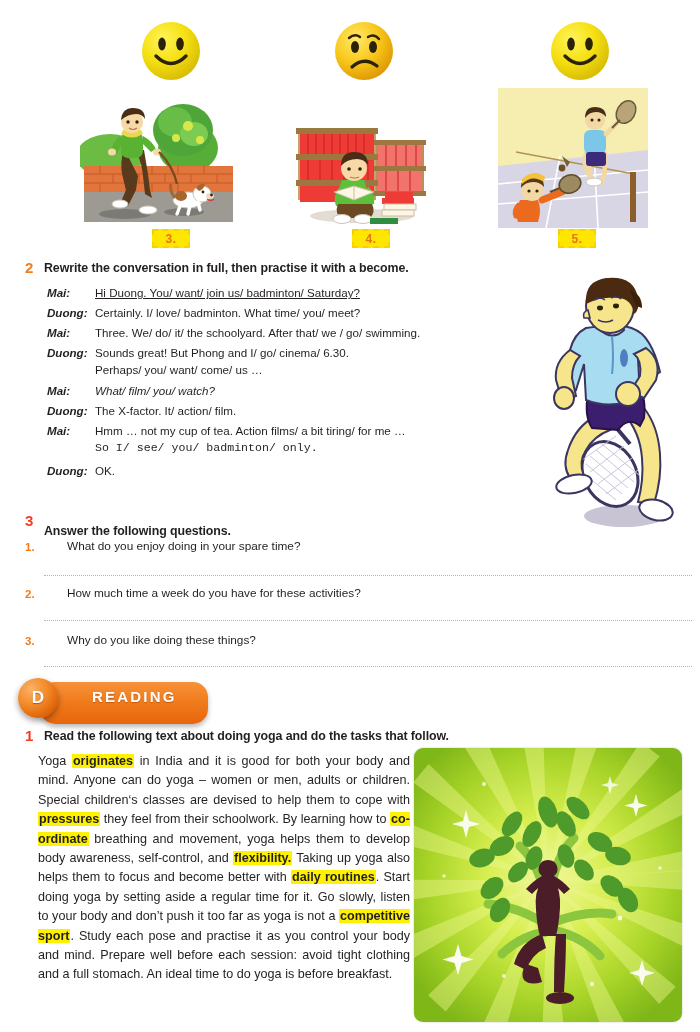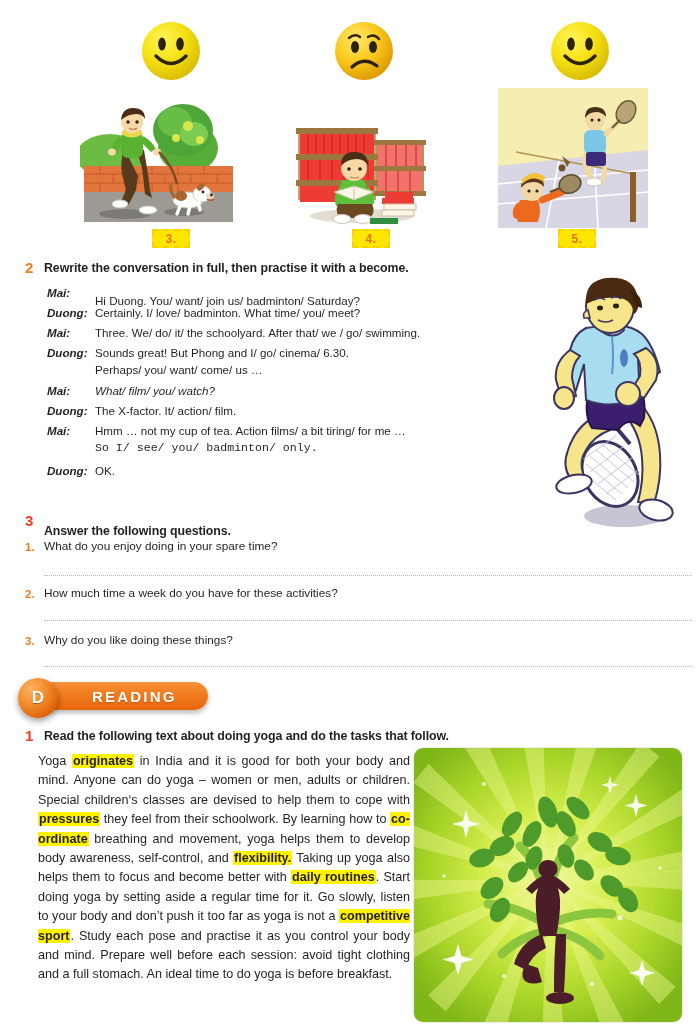--- a/index.html
+++ b/index.html
@@ -36,26 +36,26 @@
   }
 
   
   .spk{position:absolute;font-style:italic;font-weight:bold;font-size:11.6px;color:#231f20;}
   .line{position:absolute;font-size:11.6px;color:#231f20;white-space:nowrap;}
 
   
   .dotline{
     position:absolute;height:0;border-top:1px dotted #b9b2ad;
   }
-  .qtext{position:absolute;font-size:11.8px;color:#231f20;white-space:nowrap;}
+  .qtext{position:absolute;font-size:11.8px;color:#231f20;white-space:nowrap;margin-left:23px;}
 
   
   .badge-wrap{position:absolute;}
   .badge-bar{
-    position:absolute;left:22px;top:4px;width:168px;height:28px;
+    position:absolute;left:22px;top:4px;width:168px;height:42px;
     border-radius:15px;
     background:linear-gradient(180deg,#f8923a 0%,#f07c1e 45%,#e8650c 100%);
     box-shadow:0 3px 5px rgba(0,0,0,.28);
   }
   .badge-bar span{
     position:absolute;left:52px;top:6px;
     color:#fff;font-weight:bold;font-size:15px;letter-spacing:2.2px;
     text-shadow:0 1px 1px rgba(150,60,0,.5);
   }
   .badge-circle{
@@ -320,21 +320,21 @@
   </svg>
 </div>
 <div class="numbox" style="left:558px;top:229px;">
   <span>5.</span>
 </div>
 
 <div class="secnum" style="left:25px;top:259px;">2</div>
 <div class="heading" style="left:44px;top:261px;">Rewrite the conversation in full, then practise it with a become.</div>
 
 <div class="spk" style="left:47px;top:286px;">Mai:</div>
-<div class="line" style="left:95px;top:294px;">Hi Duong. You/ want/ join us/ badminton/ Saturday?</div>
+<div class="line" style="left:95px;top:286px;text-decoration:underline;">Hi Duong. You/ want/ join us/ badminton/ Saturday?</div>
 
 <div class="spk" style="left:47px;top:306px;">Duong:</div>
 <div class="line" style="left:95px;top:306px;">Certainly. I/ love/ badminton. What time/ you/ meet?</div>
 
 <div class="spk" style="left:47px;top:326px;">Mai:</div>
 <div class="line" style="left:95px;top:326px;">Three. We/ do/ it/ the schoolyard. After that/ we / go/ swimming.</div>
 
 <div class="spk" style="left:47px;top:346px;">Duong:</div>
 <div class="line" style="left:95px;top:346px;">Sounds great! But Phong and I/ go/ cinema/ 6.30.</div>
 

